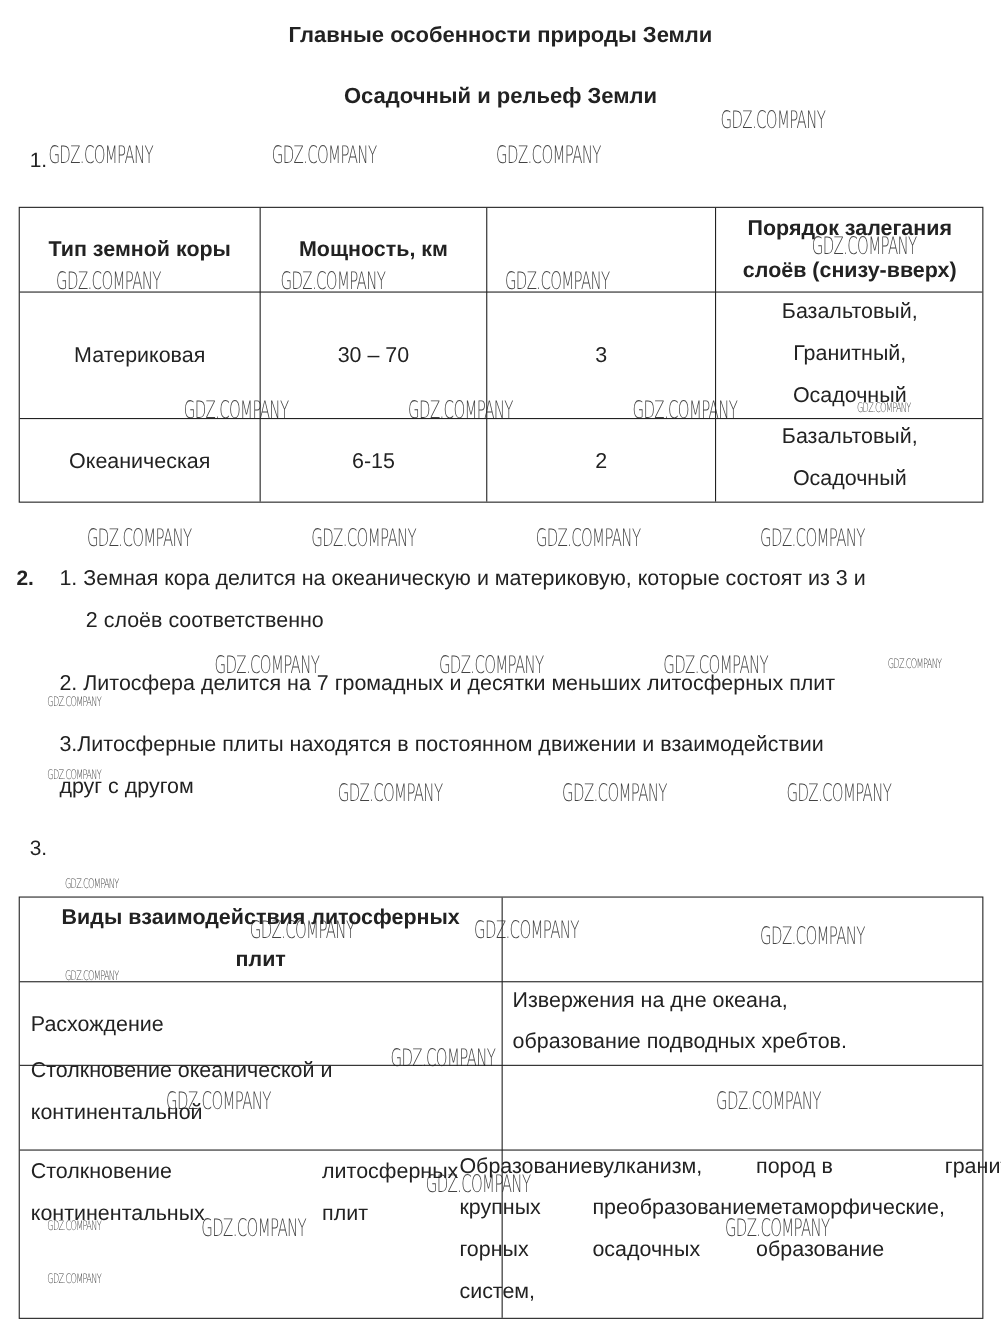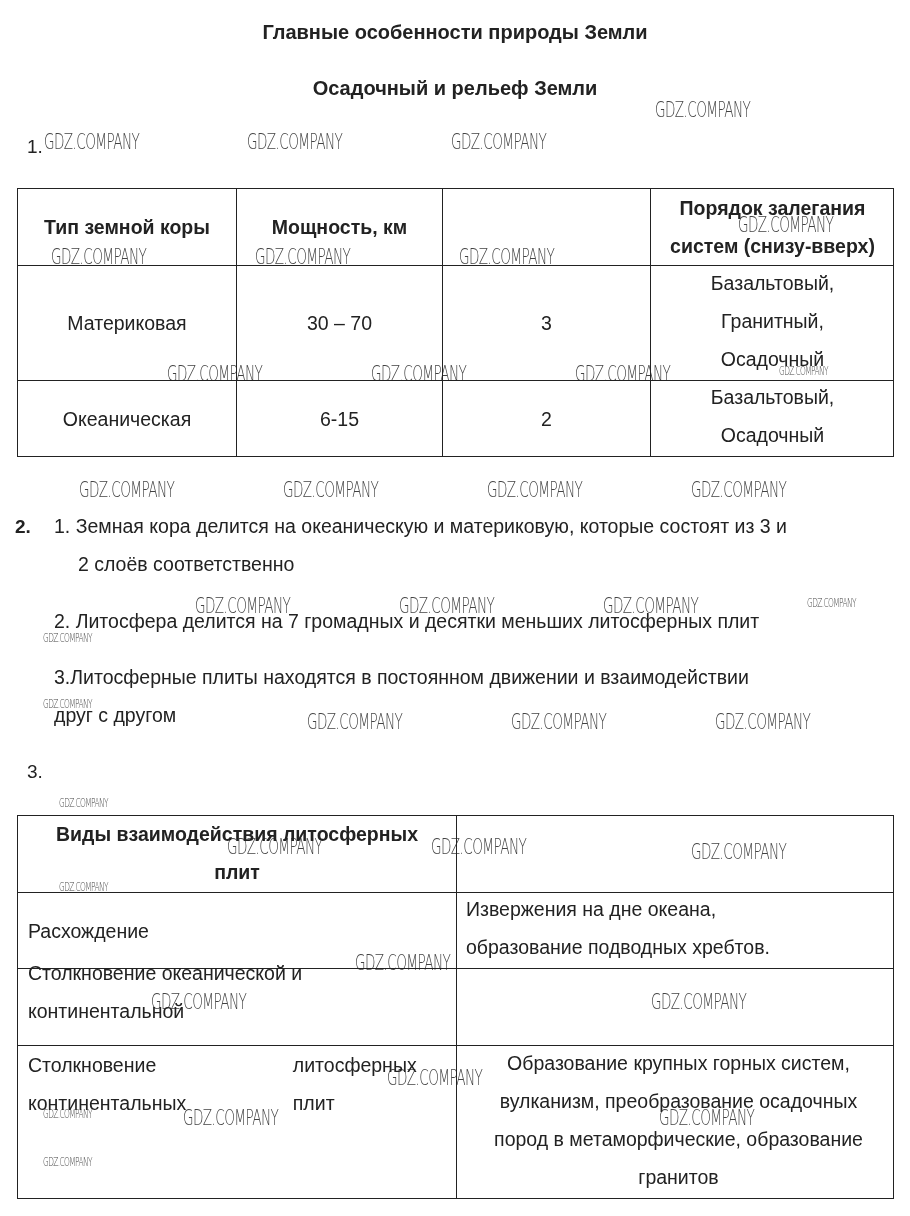--- a/index.html
+++ b/index.html
@@ -49,21 +49,21 @@
   <div class="vline" style="left:218px;"></div>
   <div class="vline" style="left:424px;"></div>
   <div class="vline" style="left:632px;"></div>
   <div class="hline" style="top:76px;"></div>
   <div class="hline" style="top:191px;"></div>
 
   <div class="cell hdr" style="left:0; top:0; width:218px; height:76px;">Тип земной коры</div>
   <div class="cell hdr" style="left:219px; top:0; width:205px; height:76px;">Мощность, км</div>
   <div class="cell hdr" style="left:633px; top:-5px; width:243px; height:86px; flex-direction:column;">
     <span>Порядок залегания</span>
-    <span>систем (снизу-вверх)</span>
+    <span>слоёв (снизу-вверх)</span>
   </div>
 
   <div class="cell" style="left:0; top:77px; width:218px; height:114px;">Материковая</div>
   <div class="cell" style="left:219px; top:77px; width:205px; height:114px;">30 – 70</div>
   <div class="cell" style="left:425px; top:77px; width:207px; height:114px;">3</div>
   <div class="cell" style="left:633px; top:72px; width:243px; height:120px; flex-direction:column;">
     <span>Базальтовый,</span>
     <span>Гранитный,</span>
     <span>Осадочный</span>
   </div>
@@ -113,21 +113,21 @@
 
   <div class="lcell" style="left:10px; top:136px; width:420px; height:80px; flex-direction:column; align-items:flex-start; justify-content:center;">
     <span>Столкновение океанической и</span>
     <span>континентальной</span>
   </div>
 
   <div class="lcell" style="left:10px; top:230px; width:420px; height:153px; flex-direction:row; align-items:flex-start; justify-content:center;">
     <span>Столкновение континентальных</span>
     <span>литосферных плит</span>
   </div>
-  <div class="lcell" style="left:448px; top:225px; width:425px; height:158px; flex-direction:column; align-items:center; justify-content:center;">
+  <div class="lcell" style="left:448px; top:225px; width:425px; height:158px; flex-direction:row; align-items:flex-start; justify-content:center;">
     <span>Образование крупных горных систем,</span>
     <span>вулканизм, преобразование осадочных</span>
     <span>пород в метаморфические, образование</span>
     <span>гранитов</span>
   </div>
 </div>
 
 <div class="wm big" style="left:655px; top:97px;">GDZ.COMPANY</div>
 <div class="wm big" style="left:44px; top:129px;">GDZ.COMPANY</div>
 <div class="wm big" style="left:247px; top:129px;">GDZ.COMPANY</div>

